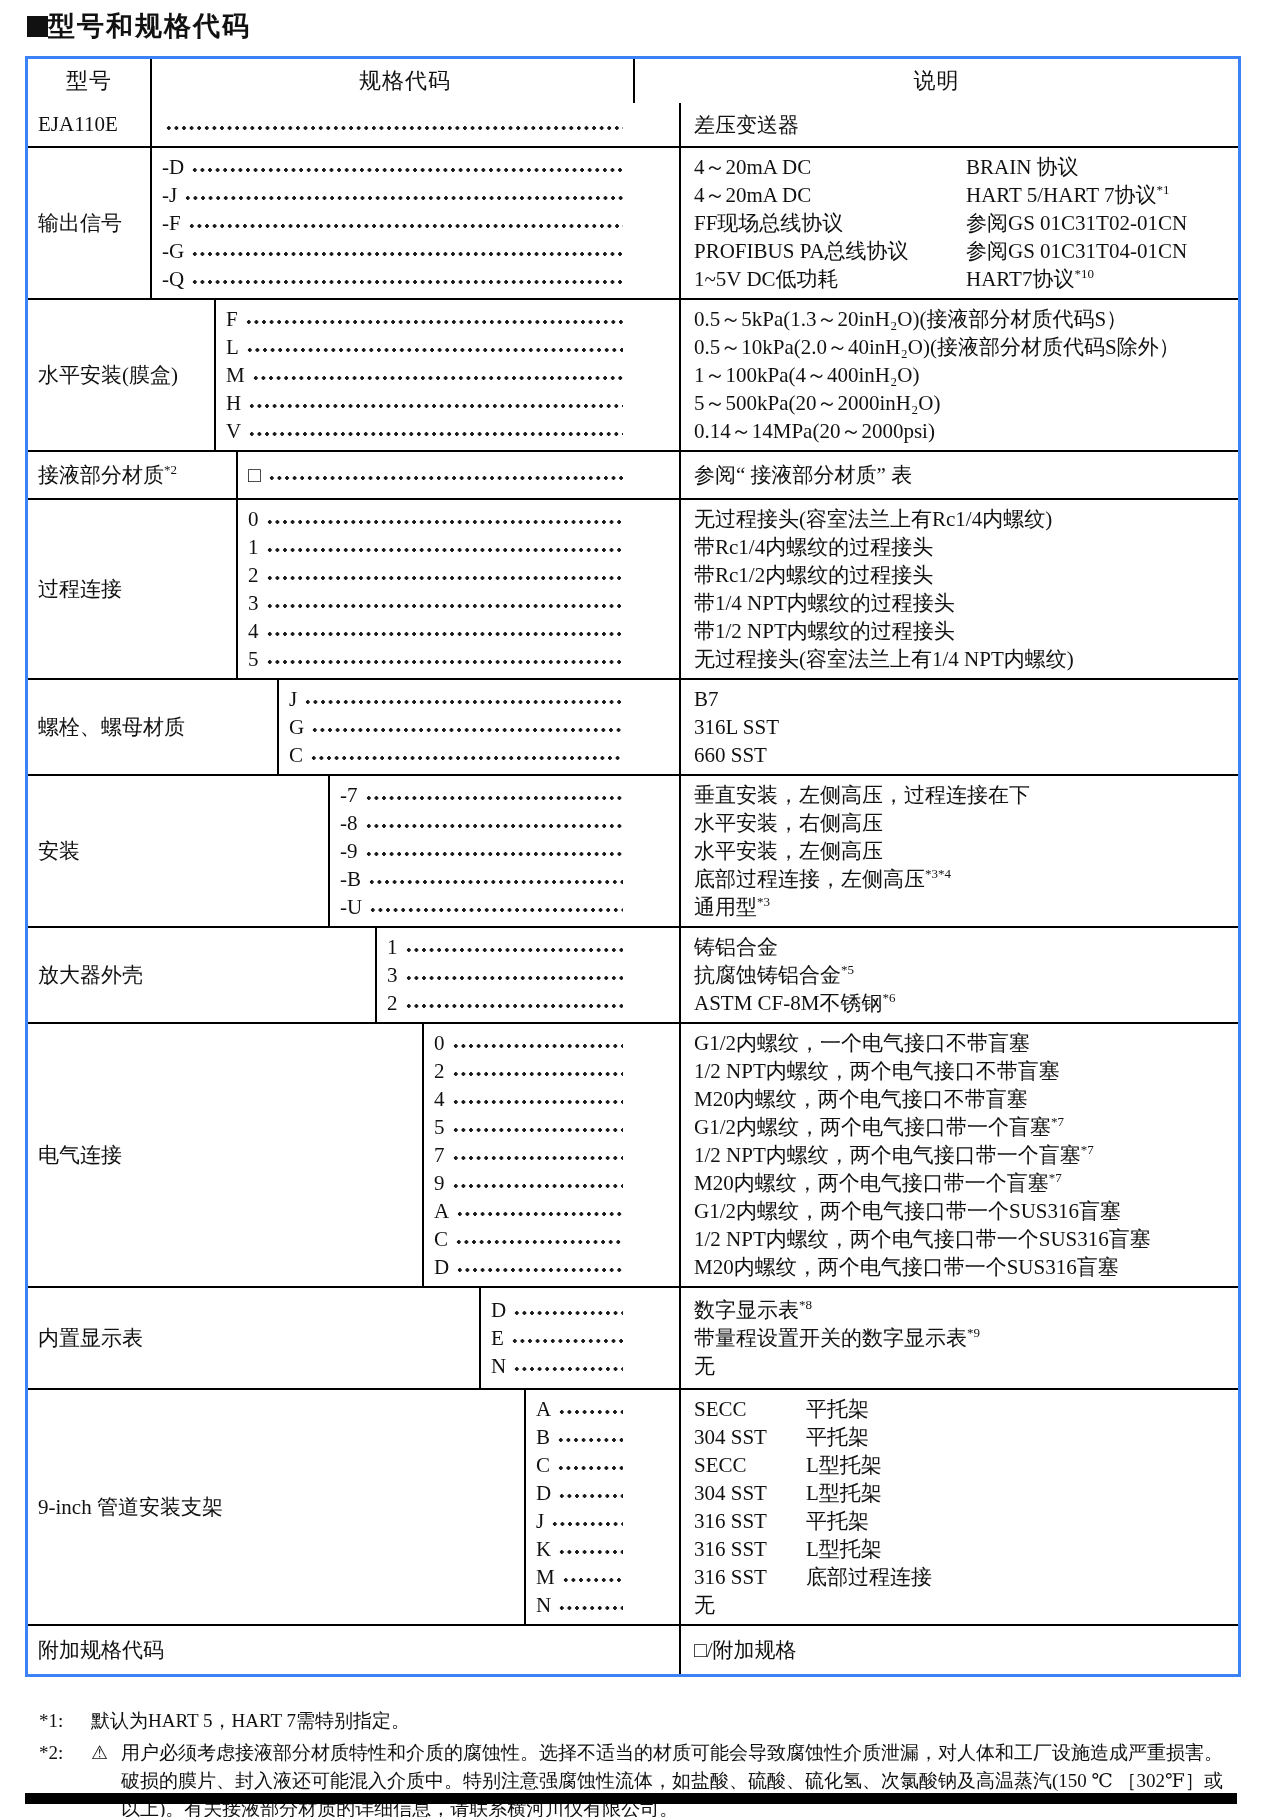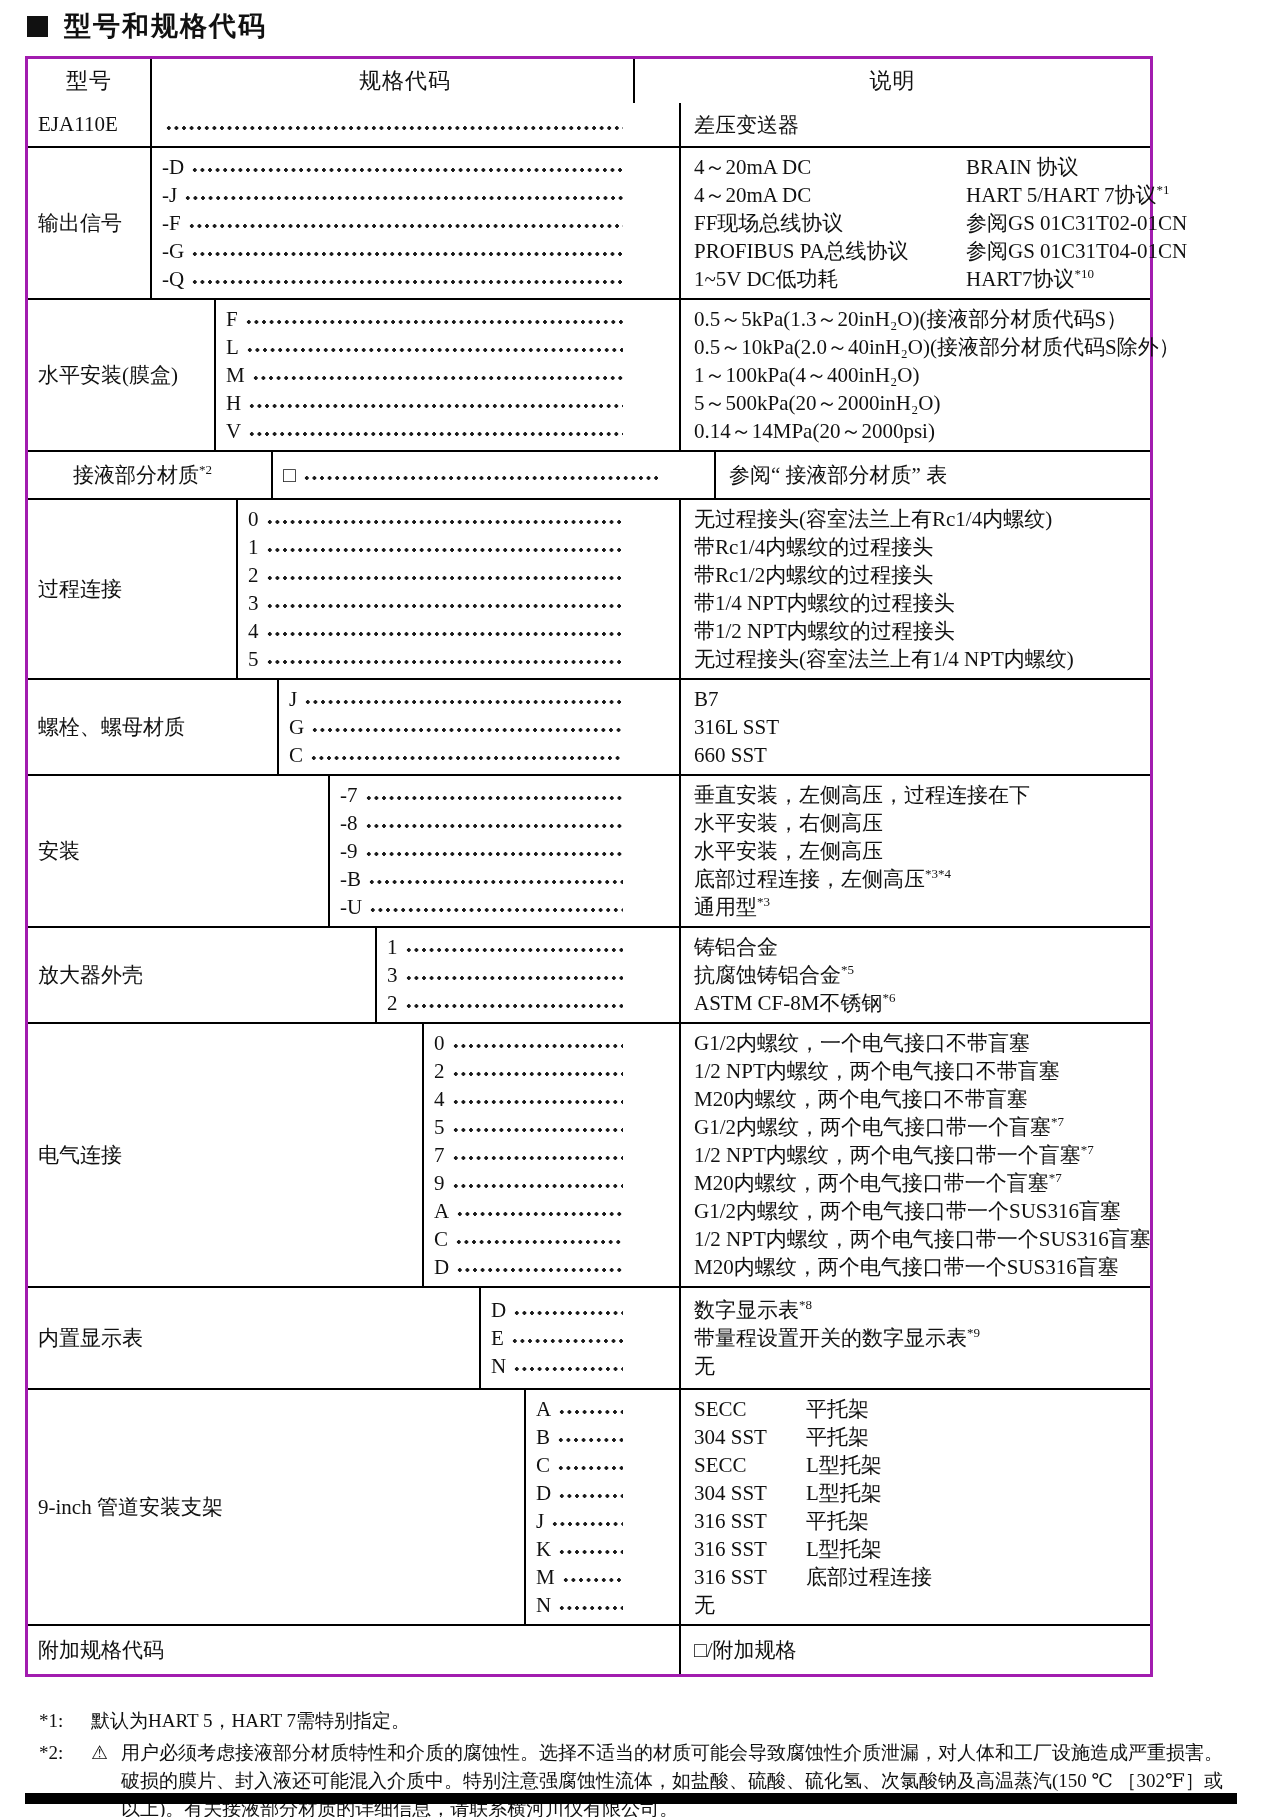--- a/index.html
+++ b/index.html
@@ -3,25 +3,25 @@
 <meta charset="utf-8">
 <style>
   html,body{margin:0;padding:0;background:#ffffff;}
   body{
     width:1262px;height:1817px;position:relative;overflow:hidden;
     font-family:"Liberation Serif","DejaVu Serif",serif;
     color:#111;
   }
   .doc{position:absolute;left:25px;top:8px;width:1212px;}
   
-  .title-row{display:flex;align-items:center;gap:16px;margin:0 0 12px 2px;}
+  .title-row{display:flex;align-items:center;margin:0 0 12px 2px;}
   .title-square{width:21px;height:21px;background:#111;flex:0 0 auto;}
   .page-title{font-size:27px;font-weight:bold;letter-spacing:2px;margin:0;}
   
-  .spec-table{border:3px solid #a21caf;width:1128px;box-sizing:border-box;}
+  .spec-table{border:3px solid #3b82f6;width:1216px;box-sizing:border-box;}
   .srow{display:flex;border-top:2px solid #000;box-sizing:border-box;align-items:stretch;}
   .srow:first-child{border-top:none;}
   .cell{box-sizing:border-box;}
   .label-cell{
     flex:0 0 var(--stairw,124px);display:flex;align-items:center;
     padding:4px 6px 4px 10px;font-size:21px;
   }
   .label-cell.with-divider{border-right:2px solid #000;}
   .code-cell{
     flex:0 0 calc(605px - var(--stairw,124px));
@@ -150,21 +150,21 @@
             </div>
           </div>
           <div class="cell desc-cell">
             <div class="desc-line">0.5～5kPa(1.3～20inH₂O)(接液部分材质代码S）</div>
             <div class="desc-line">0.5～10kPa(2.0～40inH₂O)(接液部分材质代码S除外）</div>
             <div class="desc-line">1～100kPa(4～400inH₂O)</div>
             <div class="desc-line">5～500kPa(20～2000inH₂O)</div>
             <div class="desc-line">0.14～14MPa(20～2000psi)</div>
           </div>
         </div>
-        <div class="srow" style="--stairw: 210px; min-height: 48px; padding-left: 35px;">
+        <div class="srow" style="--stairw: 210px; min-height: 48px;">
           <div class="cell label-cell with-divider">
             <span>接液部分材质<sup>*2</sup></span>
           </div>
           <div class="cell code-cell">
             <div class="code-line">
               <span class="code-value">□</span>
               <div class="dot-leader"></div>
             </div>
           </div>
           <div class="cell desc-cell">

